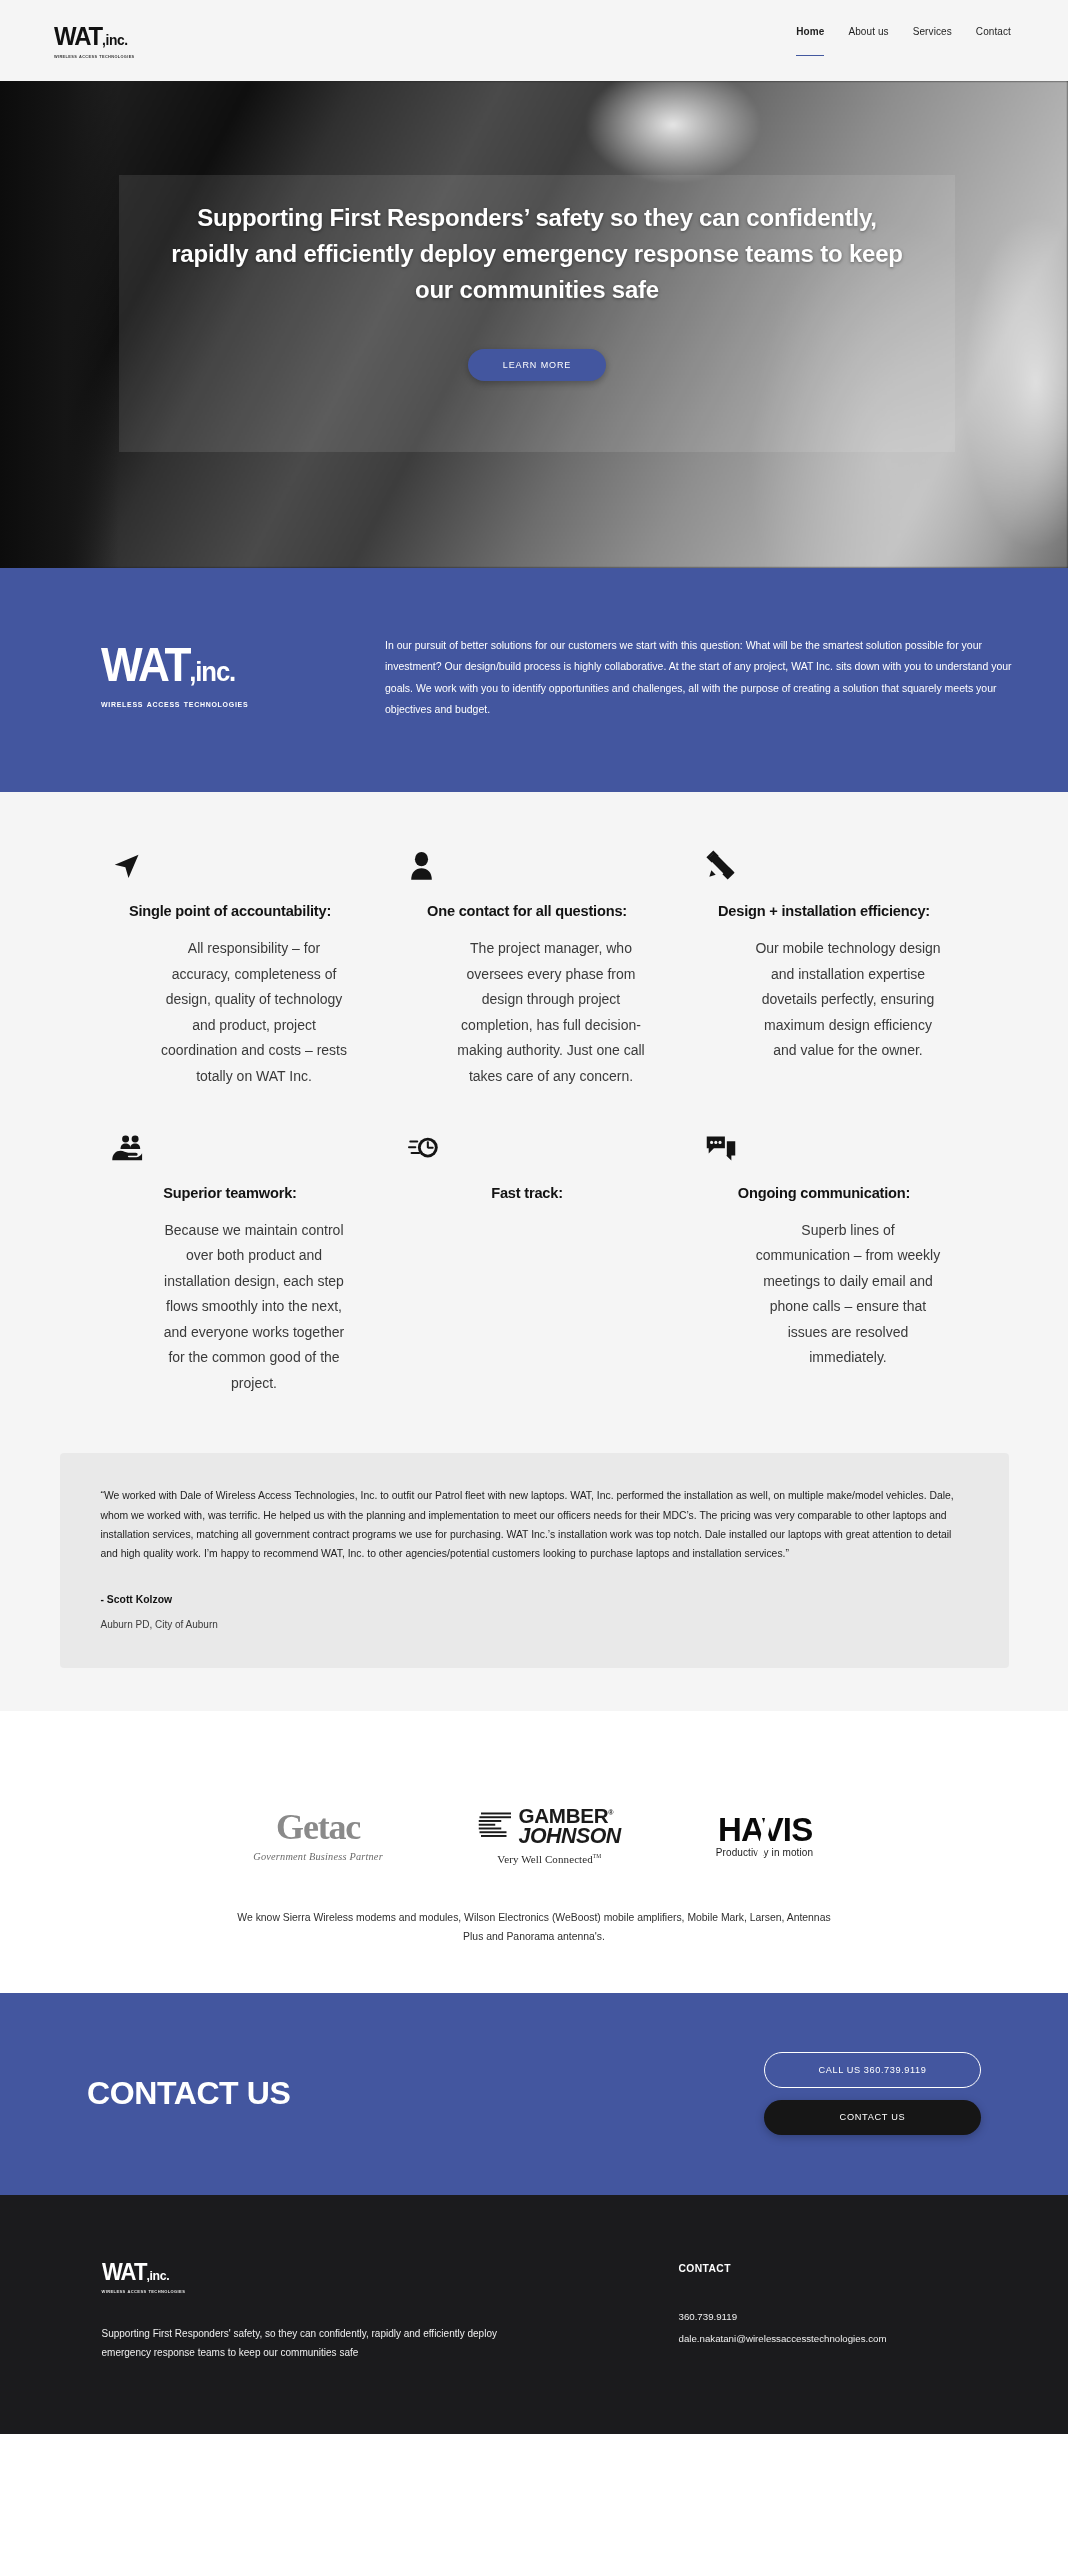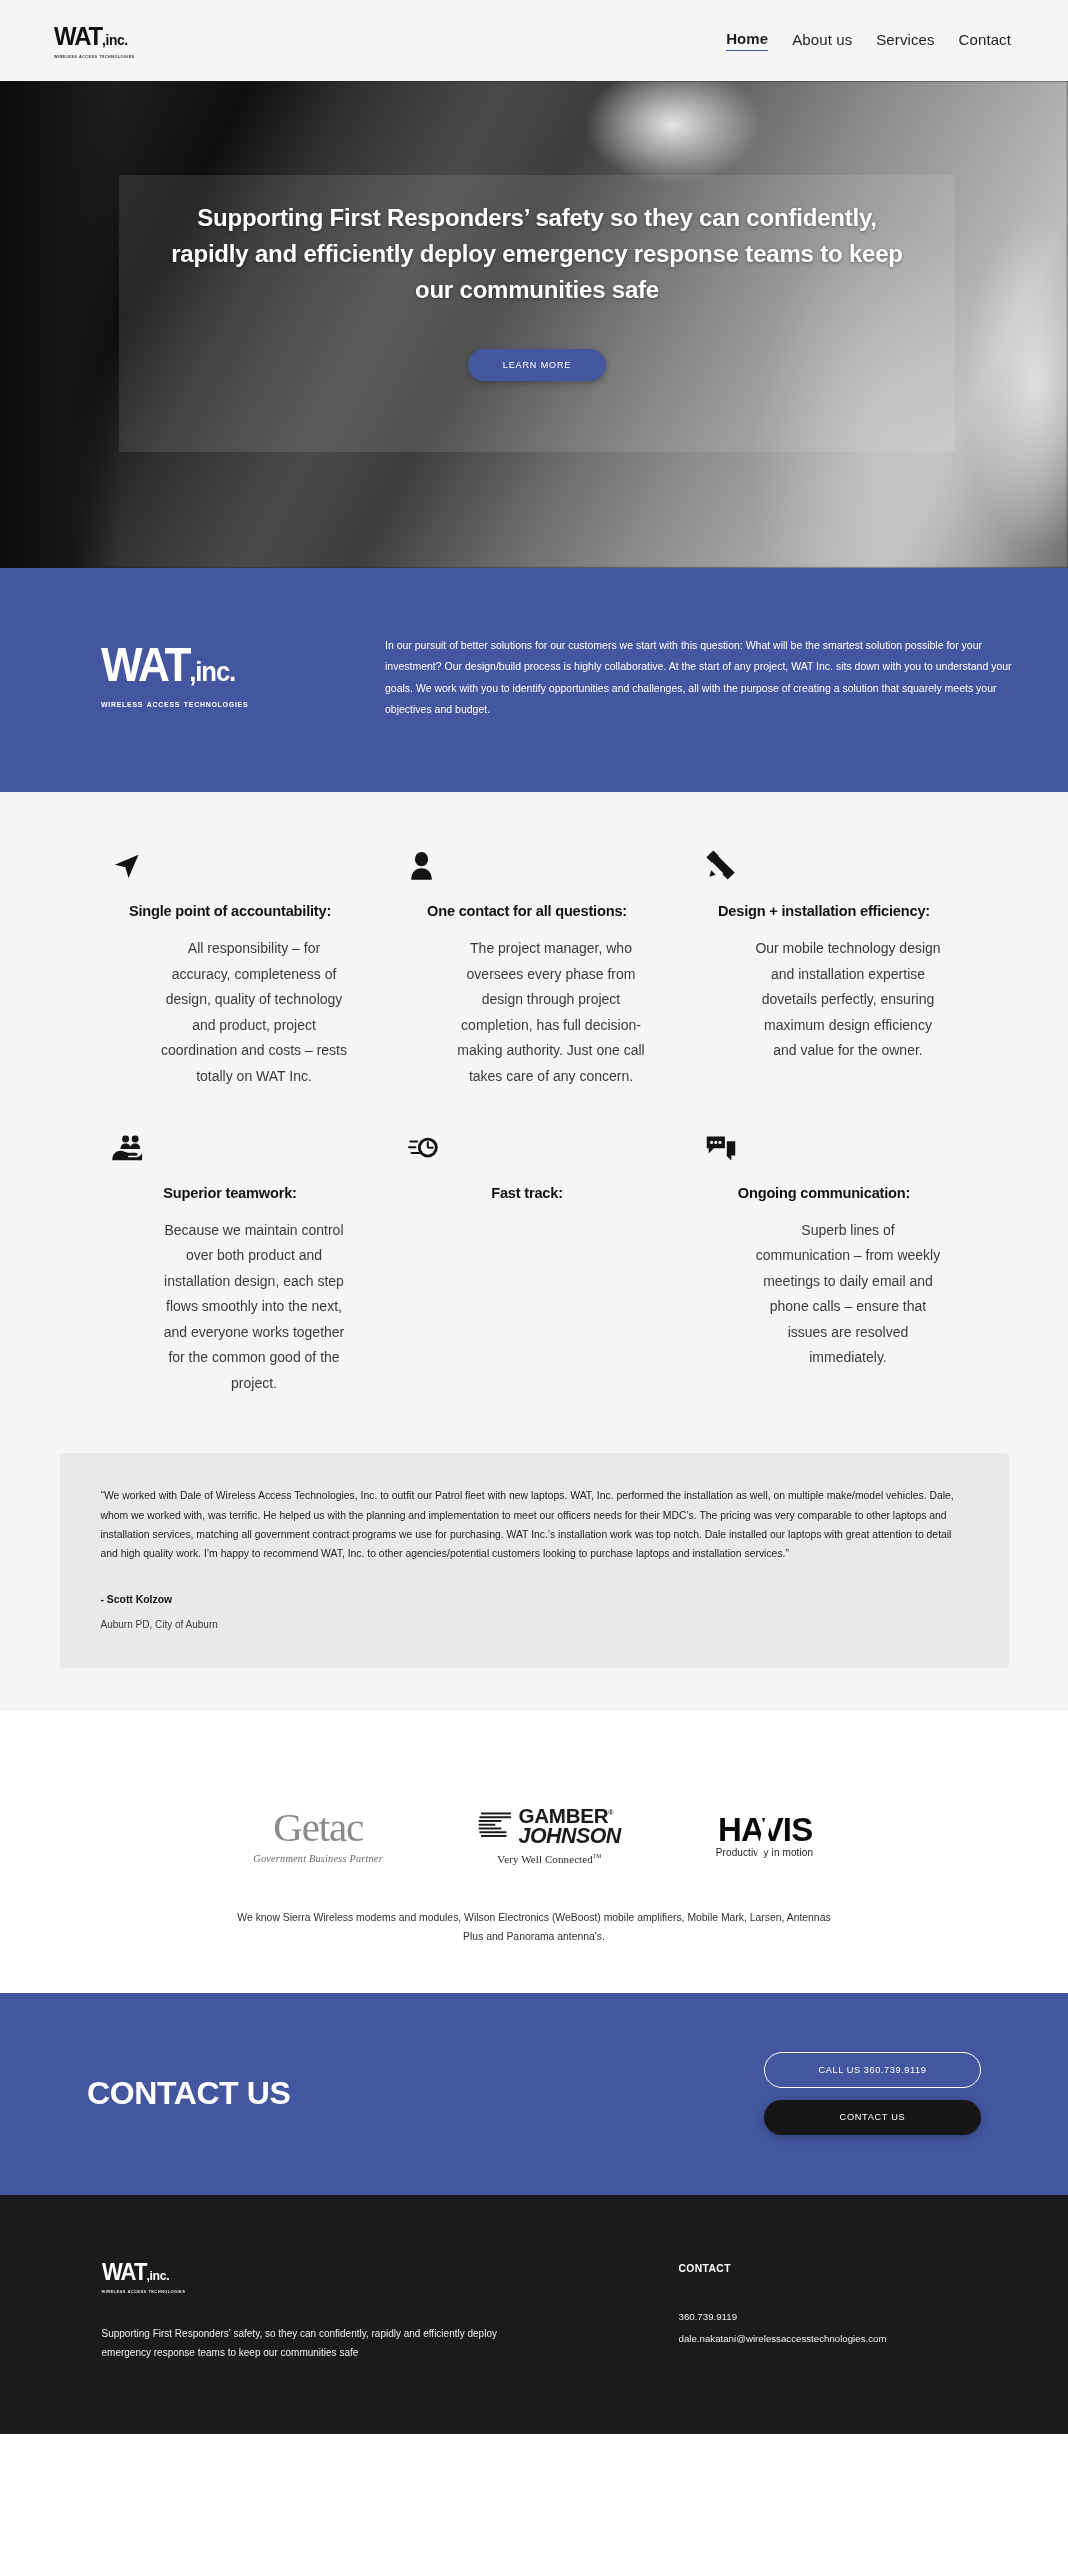--- a/index.html
+++ b/index.html
@@ -40,24 +40,24 @@
     color: #333333;
     margin-top: 4px;
     font-variant: small-caps;
     text-transform: lowercase;
     font-weight: 600;
     transform: scaleX(0.96);
     transform-origin: left center;
   }
   .main-nav { display: flex; align-items: center; gap: 24px; }
   .nav-link {
-    font-size: 15px;
+    font-size: 10px;
     color: #1f1f1f;
     text-decoration: none;
-    padding-bottom: 3px;
+    padding-bottom: 18px;
     letter-spacing: 0.1px;
     cursor: pointer;
   }
   .nav-link.active {
     font-weight: 700;
     border-bottom: 1.6px solid #43589f;
   }
 
   
   .hero {
@@ -239,24 +239,25 @@
     margin-top: 40px;
     display: flex;
     justify-content: center;
     align-items: center;
     gap: 95px;
   }
   .brand { text-align: center; }
   
   .getac-name {
     font-family: "Liberation Serif", serif;
-    font-size: 41px;
+    font-size: 36px;
     color: #8a8a8a;
     letter-spacing: -1.2px;
     line-height: 1;
+    font-weight: bold;
   }
   .getac-tag {
     font-family: "Liberation Serif", serif;
     font-style: italic;
     font-size: 10.3px;
     color: #6a6a6a;
     margin-top: 5.5px;
     letter-spacing: 0.2px;
   }
   

